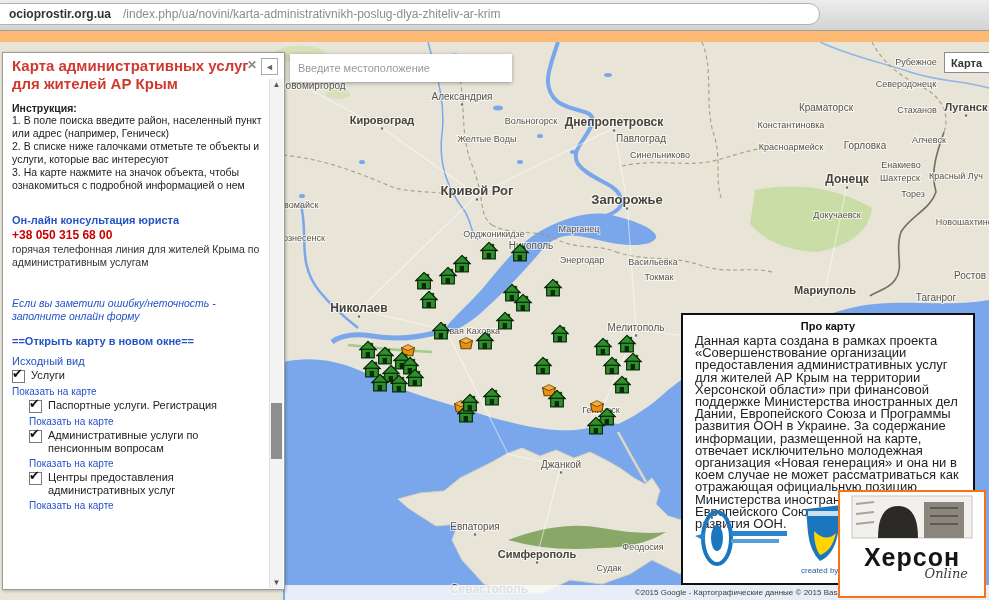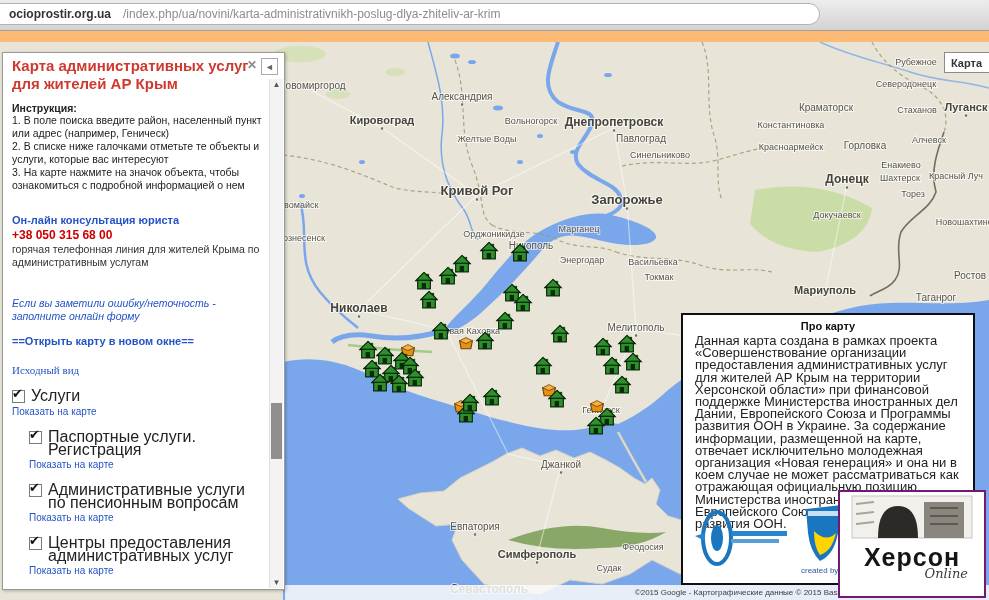--- a/index.html
+++ b/index.html
@@ -40,22 +40,22 @@
     overflow:hidden;font-size:10.5px;color:#222;}
   .sb-title{color:#cf3a30;font-weight:bold;font-size:15px;line-height:18px;}
   .sb-instr-head{font-weight:bold;margin-top:9px;font-size:10.5px;}
   .sb-instructions div{line-height:13px;}
   .sb-center{text-align:left;}
   .sb-consult{margin-top:22px;color:#2453c6;font-weight:bold;font-size:11px;}
   .sb-phone{color:#cc0000;font-weight:bold;font-size:12px;margin-top:2px;}
   .sb-phone-note{color:#333;line-height:13px;margin-top:1px;}
   .sb-error{margin-top:28px;color:#2453c6;font-style:italic;font-size:10.5px;line-height:13px;}
   .sb-openmap{margin-top:12px;color:#2453c6;font-weight:bold;font-size:11px;}
-  .sb-initial{margin-top:17px;color:#2453c6;font-size:11px;font-family:Liberation Serif, serif;}
-  .svc{margin-top:13px;display:flex;align-items:flex-start;font-size:16px;line-height:13px;}
+  .sb-initial{margin-top:8px;color:#2453c6;font-size:11px;}
+  .svc{margin-top:2px;display:flex;align-items:flex-start;font-size:11px;line-height:13px;}
   .svc.sub{margin-left:17px;}
   .cb{position:relative;flex:0 0 11px;width:11px;height:11px;border:1px solid #7a7a7a;
     background:#fff;margin-right:6px;margin-top:1px;}
   .cb.checked::after{content:"✔";position:absolute;left:-1px;top:-4px;font-size:13px;color:#111;}
   .show-link{color:#2453c6;font-size:10px;margin-top:3px;}
   .show-link.sub{margin-left:17px;}
   .sb-close{position:absolute;right:27px;top:5px;color:#8a8a8a;font-size:12px;font-weight:bold;
     cursor:pointer;z-index:5;}
   .sb-collapse{position:absolute;right:6px;top:5px;width:15px;height:15px;background:#fff;
     border:1px solid #aaa;color:#666;font-size:9px;display:flex;align-items:center;
@@ -68,21 +68,21 @@
   
   .about-box{position:absolute;left:681px;top:313px;width:294px;height:272px;background:#fff;
     border:2px solid #101010;box-sizing:border-box;z-index:10;padding:5px 12px;}
   .about-title{text-align:center;font-weight:bold;font-size:11px;color:#111;}
   .about-text{margin-top:3px;text-align:left;font-size:13px;line-height:12.2px;color:#222;}
   .about-logos{position:absolute;left:0;bottom:6px;width:100%;height:70px;}
   .created-by{position:absolute;left:118px;bottom:2px;font-size:8px;color:#2a5a9a;}
 
   
   .kherson-box{position:absolute;left:838px;top:490px;width:148px;height:108px;background:#fff;
-    border:2px solid #701a75;box-sizing:border-box;z-index:20;overflow:hidden;}
+    border:2px solid #f97316;box-sizing:border-box;z-index:20;overflow:hidden;}
   .kherson-title{text-align:center;font-size:25px;font-weight:bold;color:#151515;
     letter-spacing:1px;line-height:26px;margin-top:-2px;}
   .kherson-sub{text-align:right;font-family:"DejaVu Serif",serif;font-style:italic;
     font-size:13px;color:#3a3a3a;margin:-4px 16px 0 0;}
 
   
   .copyright-bar{position:absolute;left:285px;top:585px;width:704px;height:15px;
     background:rgba(250,250,250,.85);z-index:5;display:flex;align-items:center;
     justify-content:flex-end;padding-right:6px;box-sizing:border-box;
     font-size:8px;color:#3c3c3c;white-space:nowrap;}
@@ -280,20 +280,23 @@
         <use href="#house-marker" xlink:href="#house-marker" x="597.5" y="365.5" width="19" height="19"></use>
         <use href="#house-marker" xlink:href="#house-marker" x="586.5" y="374.5" width="19" height="19"></use>
         <use href="#house-marker" xlink:href="#house-marker" x="593.5" y="295.5" width="19" height="19"></use>
         <use href="#house-marker" xlink:href="#house-marker" x="617.5" y="292.5" width="19" height="19"></use>
         <use href="#house-marker" xlink:href="#house-marker" x="602.5" y="314.5" width="19" height="19"></use>
         <use href="#house-marker" xlink:href="#house-marker" x="623.5" y="310.5" width="19" height="19"></use>
         <use href="#house-marker" xlink:href="#house-marker" x="612.5" y="333.5" width="19" height="19"></use>
       </g>
   </svg>
 
+  <div class="search-box">
+    <input type="text" placeholder="Введите местоположение" style="">
+  </div>
 
   <div class="map-type-btn">Карта</div>
 
   <div class="sidebar">
     <div class="sb-close">✕</div>
     <div class="sb-collapse">
       <span>◄</span>
     </div>
     <div class="sb-content">
       <div class="sb-title">Карта административных услуг для жителей АР Крым</div>

